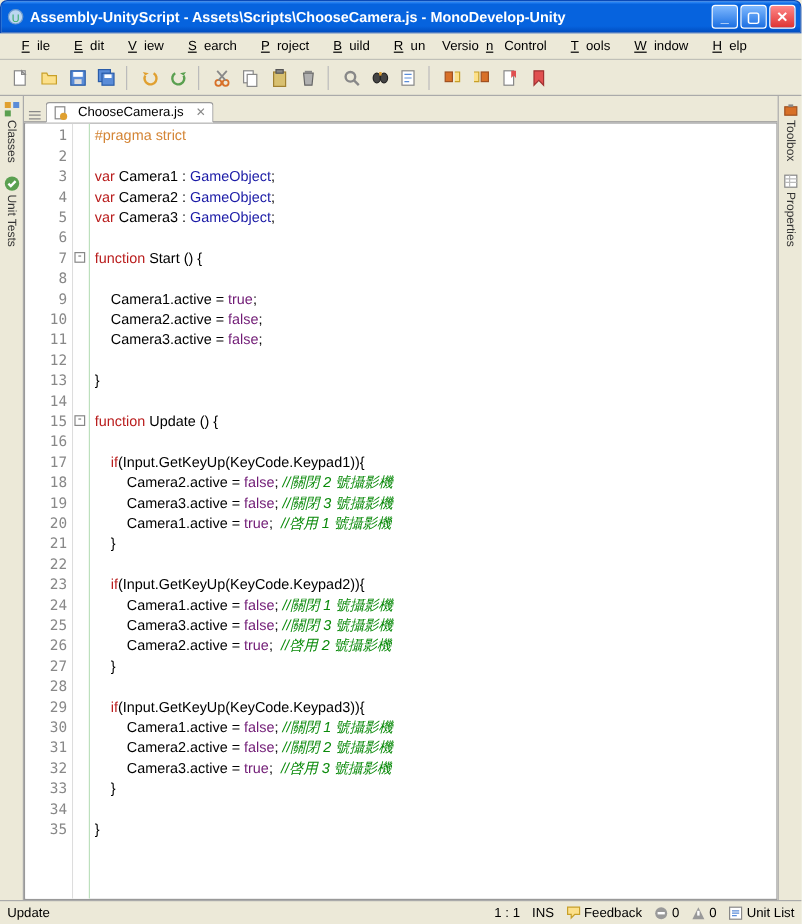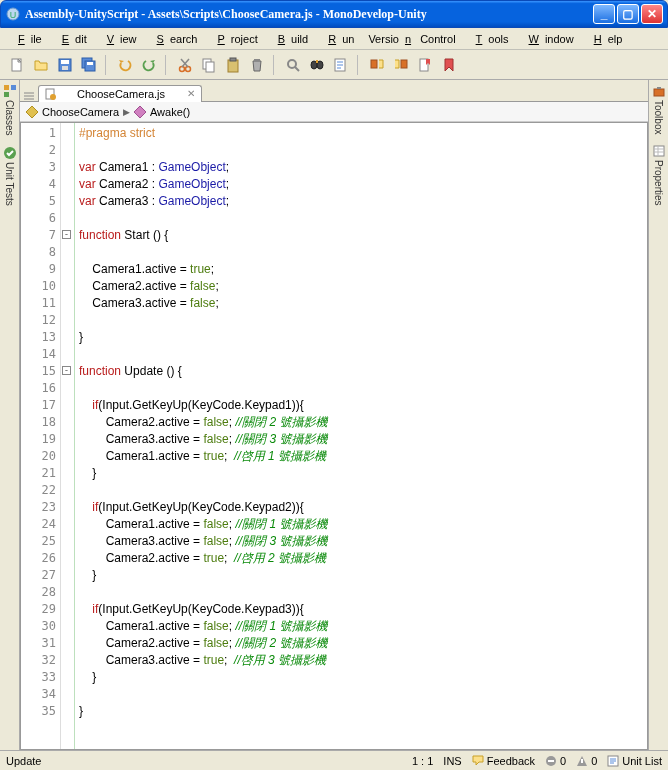--- a/index.html
+++ b/index.html
@@ -1,21 +1,21 @@
 <!DOCTYPE html>
 <html><head>
 <meta charset="utf-8">
 <style>
 * { margin: 0; padding: 0; box-sizing: border-box; }
 body { font-family: "Tahoma", sans-serif; font-size: 11px; background: #ece9d8; width: 668px; height: 770px; overflow: hidden; }
 
 
 .titlebar { height: 28px; background: linear-gradient(to bottom, #3a95ff 0%, #0663de 10%, #0663de 80%, #004dc0 100%); display: flex; align-items: center; padding: 0 4px; color: white; border-top-left-radius: 6px; border-top-right-radius: 6px; border: 1px solid #0a4ab8; }
 .titlebar .icon { width: 16px; height: 16px; margin-right: 4px; display:inline-flex; align-items:center; justify-content:center;}
-.titlebar .title { flex: 1; font-weight: bold; font-size: 12px; font-family: Liberation Serif, serif; }
+.titlebar .title { flex: 1; font-weight: bold; font-size: 12px; }
 .winbtns { display: flex; gap: 2px; }
 .winbtn { width: 22px; height: 20px; border: 1px solid #fff; border-radius: 3px; display: flex; align-items: center; justify-content: center; font-weight: bold; font-size: 12px; background: linear-gradient(to bottom, #7fb9ff, #1b6fe2); color: white; }
 .winbtn.close { background: linear-gradient(to bottom, #f88, #d33); }
 
 
 .menubar { height: 22px; background: #ece9d8; display: flex; align-items: center; padding: 0 6px; gap: 2px; border-bottom: 1px solid #c0c0b8; }
 .menubar span { padding: 2px 6px; cursor: default; }
 .menubar span .ul { text-decoration: underline; }
 
 
@@ -26,37 +26,37 @@
 
 .mainarea { display: flex; height: calc(770px - 28px - 22px - 30px - 20px); }
 .leftbar { width: 20px; background: #ece9d8; border-right: 1px solid #aaa; display: flex; flex-direction: column; align-items: center; padding-top: 4px; gap: 10px; }
 .sidelabel { writing-mode: vertical-rl; font-size: 10px; color: #333; }
 .rightbar { width: 20px; background: #ece9d8; border-left: 1px solid #aaa; display: flex; flex-direction: column; align-items: center; padding-top: 4px; gap: 10px; }
 
 .editor { flex: 1; display: flex; flex-direction: column; background: #fff; }
 
 
 .tabrow { height: 22px; background: #ece9d8; display: flex; align-items: flex-end; border-bottom: 1px solid #999; padding-left: 4px; }
-.tab { background: #fff; border: 1px solid #999; border-bottom: none; border-top-left-radius: 3px; border-top-right-radius: 3px; padding: 2px 6px; display: flex; align-items: flex-start; gap: 20px; font-size: 11px; position: relative; top: 1px; }
+.tab { background: #fff; border: 1px solid #999; border-bottom: none; border-top-left-radius: 3px; border-top-right-radius: 3px; padding: 2px 6px; display: flex; align-items: flex-start; gap: 8px; font-size: 11px; position: relative; top: 1px; }
 .tab .tab-x { color: #888; font-size: 10px; margin-left: 2px; }
 
 
 .breadcrumb { height: 20px; background: #f6f6f6; border-bottom: 1px solid #ccc; display: flex; align-items: center; padding: 0 6px; font-size: 11px; gap: 4px; }
 .breadcrumb .arrow { color: #666; font-size: 9px; }
 .bc-ico { display:inline-flex; width:12px; height:12px; }
 
 
 .codewrap { flex: 1; display: flex; overflow: hidden; background:#fff; border:1px solid #999; margin:0;}
 .gutter { width: 40px; background: #fff; border-right: 1px solid #ddd; text-align: right; padding: 2px 4px; color: #888; font-family: "Consolas", monospace; font-size: 12px; line-height: 17px; }
 .fold { width: 14px; background: #fff; border-right: 1px solid #bde0bd; font-family: monospace; font-size: 10px; line-height: 17px; color: #888; }
 .foldbox { display:inline-block; width: 9px; height:9px; border: 1px solid #888; text-align:center; line-height:7px; font-size:9px; background:#fff; color:#555; margin-left:1px; margin-top:4px;}
 .code { flex: 1; font-family: Liberation Sans, sans-serif; font-size: 12px; line-height: 17px; padding: 2px 4px; white-space: pre; overflow:auto; }
 .kw { color: #b91c1c; }
 .type { color: #1a1aa6; }
-.bool { color: #4d7c0f; }
+.bool { color: #701a75; }
 .pragma { color: #d48536; }
 .comment { color: #0a8a0a; font-style: italic; }
 
 
 .statusbar { height: 20px; background: #ece9d8; border-top: 1px solid #aaa; display: flex; align-items: center; padding: 0 6px; font-size: 11px; gap: 10px; }
 .statusbar .spacer { flex: 1; }
 .stat-item { display: flex; align-items: flex-end; gap: 3px; }
 
 svg { display:block; }
 </style>
@@ -234,35 +234,20 @@
             <svg width="12" height="12">
               <rect x="1" y="1" width="8" height="10" fill="#fff" stroke="#888"></rect>
               <circle cx="8" cy="9" r="3" fill="#e0a030"></circle>
             </svg>
           </span>
         <span>ChooseCamera.js</span>
         <span class="tab-x">✕</span>
       </div>
     </div>
 
-    <div class="breadcrumb">
-      <span class="bc-ico">
-          <svg width="12" height="12">
-            <path d="M6 0 L12 6 L6 12 L0 6 Z" fill="#e0c050" stroke="#b09020"></path>
-          </svg>
-        </span>
-      <span>ChooseCamera</span>
-      <span class="arrow">▶</span>
-      <span class="bc-ico">
-          <svg width="12" height="12">
-            <path d="M6 0 L12 6 L6 12 L0 6 Z" fill="#d080c0" stroke="#a05090"></path>
-          </svg>
-        </span>
-      <span>Awake()</span>
-    </div>
 
     <div class="codewrap">
       <div class="gutter" id="gutter">1<br>2<br>3<br>4<br>5<br>6<br>7<br>8<br>9<br>10<br>11<br>12<br>13<br>14<br>15<br>16<br>17<br>18<br>19<br>20<br>21<br>22<br>23<br>24<br>25<br>26<br>27<br>28<br>29<br>30<br>31<br>32<br>33<br>34<br>35<br></div>
       <div class="fold" id="foldcol">
           <div style="height:17px;"></div>
           <div style="height:17px;"></div>
           <div style="height:17px;"></div>
           <div style="height:17px;"></div>
           <div style="height:17px;"></div>
           <div style="height:17px;"></div>

